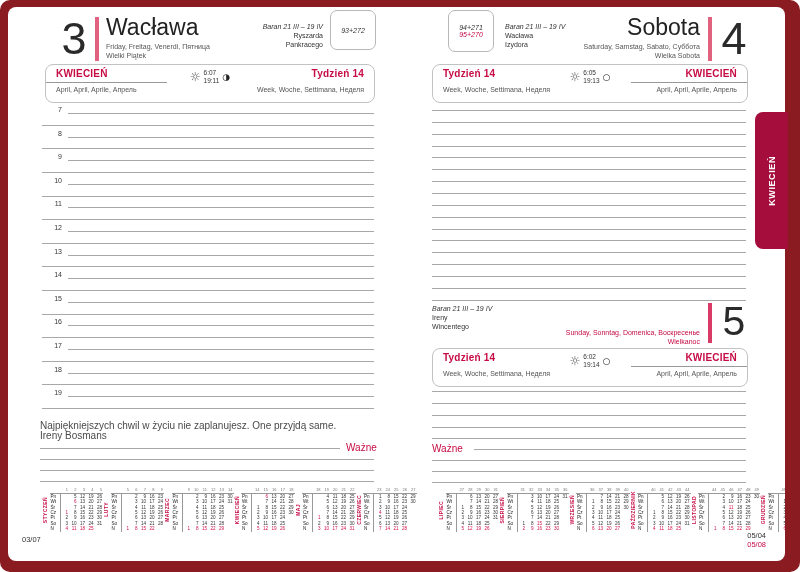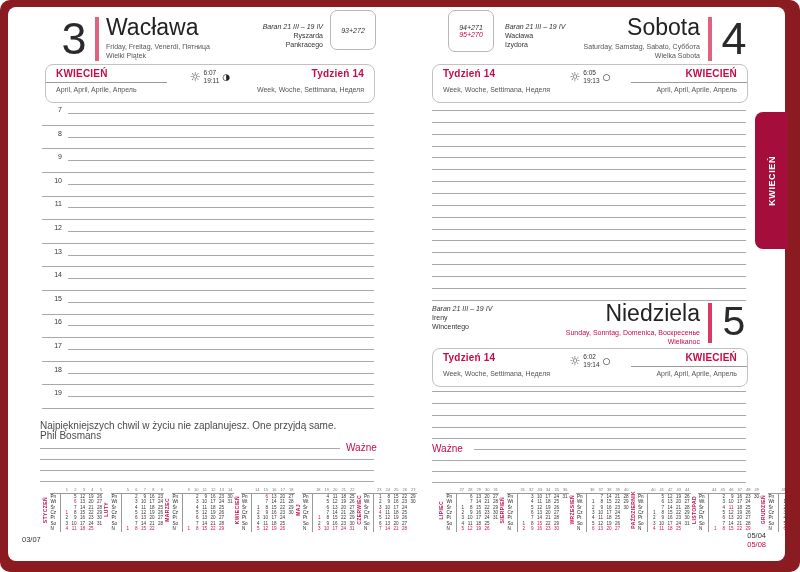--- a/index.html
+++ b/index.html
@@ -129,21 +129,21 @@
         <div class="rline" style="left: 2px; top: 254.8px; width: 332px;"></div>
         <div class="hour-label" style="left: 0px; top: 259.6px;">18</div>
         <div class="rline" style="left: 28px; top: 266.6px; width: 306px;"></div>
         <div class="rline" style="left: 2px; top: 278.4px; width: 332px;"></div>
         <div class="hour-label" style="left: 0px; top: 283.2px;">19</div>
         <div class="rline" style="left: 28px; top: 290.2px; width: 306px;"></div>
         <div class="rline" style="left: 2px; top: 302px; width: 332px;"></div>
       </div>
 
     <div class="abs tiny8" style="left:32px;top:414px;color:#4a4a4a;">Najpiękniejszych chwil w życiu nie zaplanujesz. One przyjdą same.</div>
-    <div class="abs tiny8" style="left:32px;top:424px;color:#4a4a4a;">Phil Bosmans</div>
+    <div class="abs tiny8" style="left:32px;top:424px;color:#4a4a4a;">Ireny Bosmans</div>
 
     <div class="rline" style="left:32px;top:441px;width:300px;"></div>
     <div class="abs tiny8 red" style="left:338px;top:436px;">Ważne</div>
     <div class="rline" style="left:32px;top:452px;width:334px;"></div>
     <div class="rline" style="left:32px;top:463px;width:334px;"></div>
     <div class="rline" style="left:32px;top:474px;width:334px;"></div>
 
     <div class="mcal-row" style="left:34px;top:481px;width:332px;" id="mcal-left">
         <div class="mcal">
           <div class="mcal-name">STYCZEŃ</div>
@@ -614,21 +614,20 @@
       <div class="abs sub" style="right:10px;top:21px;">April, April, Aprile, Апрель</div>
     </div>
 
     <div id="rlines1"></div>
 
     <div class="abs tiny" style="left:424px;top:297px;color:#333;">
       <div class="it">Baran 21 III – 19 IV</div>
       <div>Ireny</div>
       <div>Wincentego</div>
     </div>
-    <div class="abs day-name red" style="left:440px;top:295px;width:252px;text-align:right;">Niedziela</div>
     <div class="abs tiny red" style="left:440px;top:321px;width:252px;text-align:right;">Sunday, Sonntag, Domenica, Воскресенье</div>
     <div class="abs tiny red" style="left:440px;top:330px;width:252px;text-align:right;">Wielkanoc</div>
     <div class="abs day-bar" style="left:700px;top:296px;height:40px;background:#d93b66;"></div>
     <div class="abs big-num red" style="left:706px;top:294px;width:40px;text-align:center;font-size:41px;">5</div>
 
     <div class="abs mbar r" style="left:424px;top:341px;width:314px;height:37px;">
       <div class="underline"></div>
       <div class="abs mword red" style="left:10px;top:3px;">Tydzień 14</div>
       <div class="abs sub" style="left:10px;top:21px;">Week, Woche, Settimana, Неделя</div>
       <div class="suncenter">

